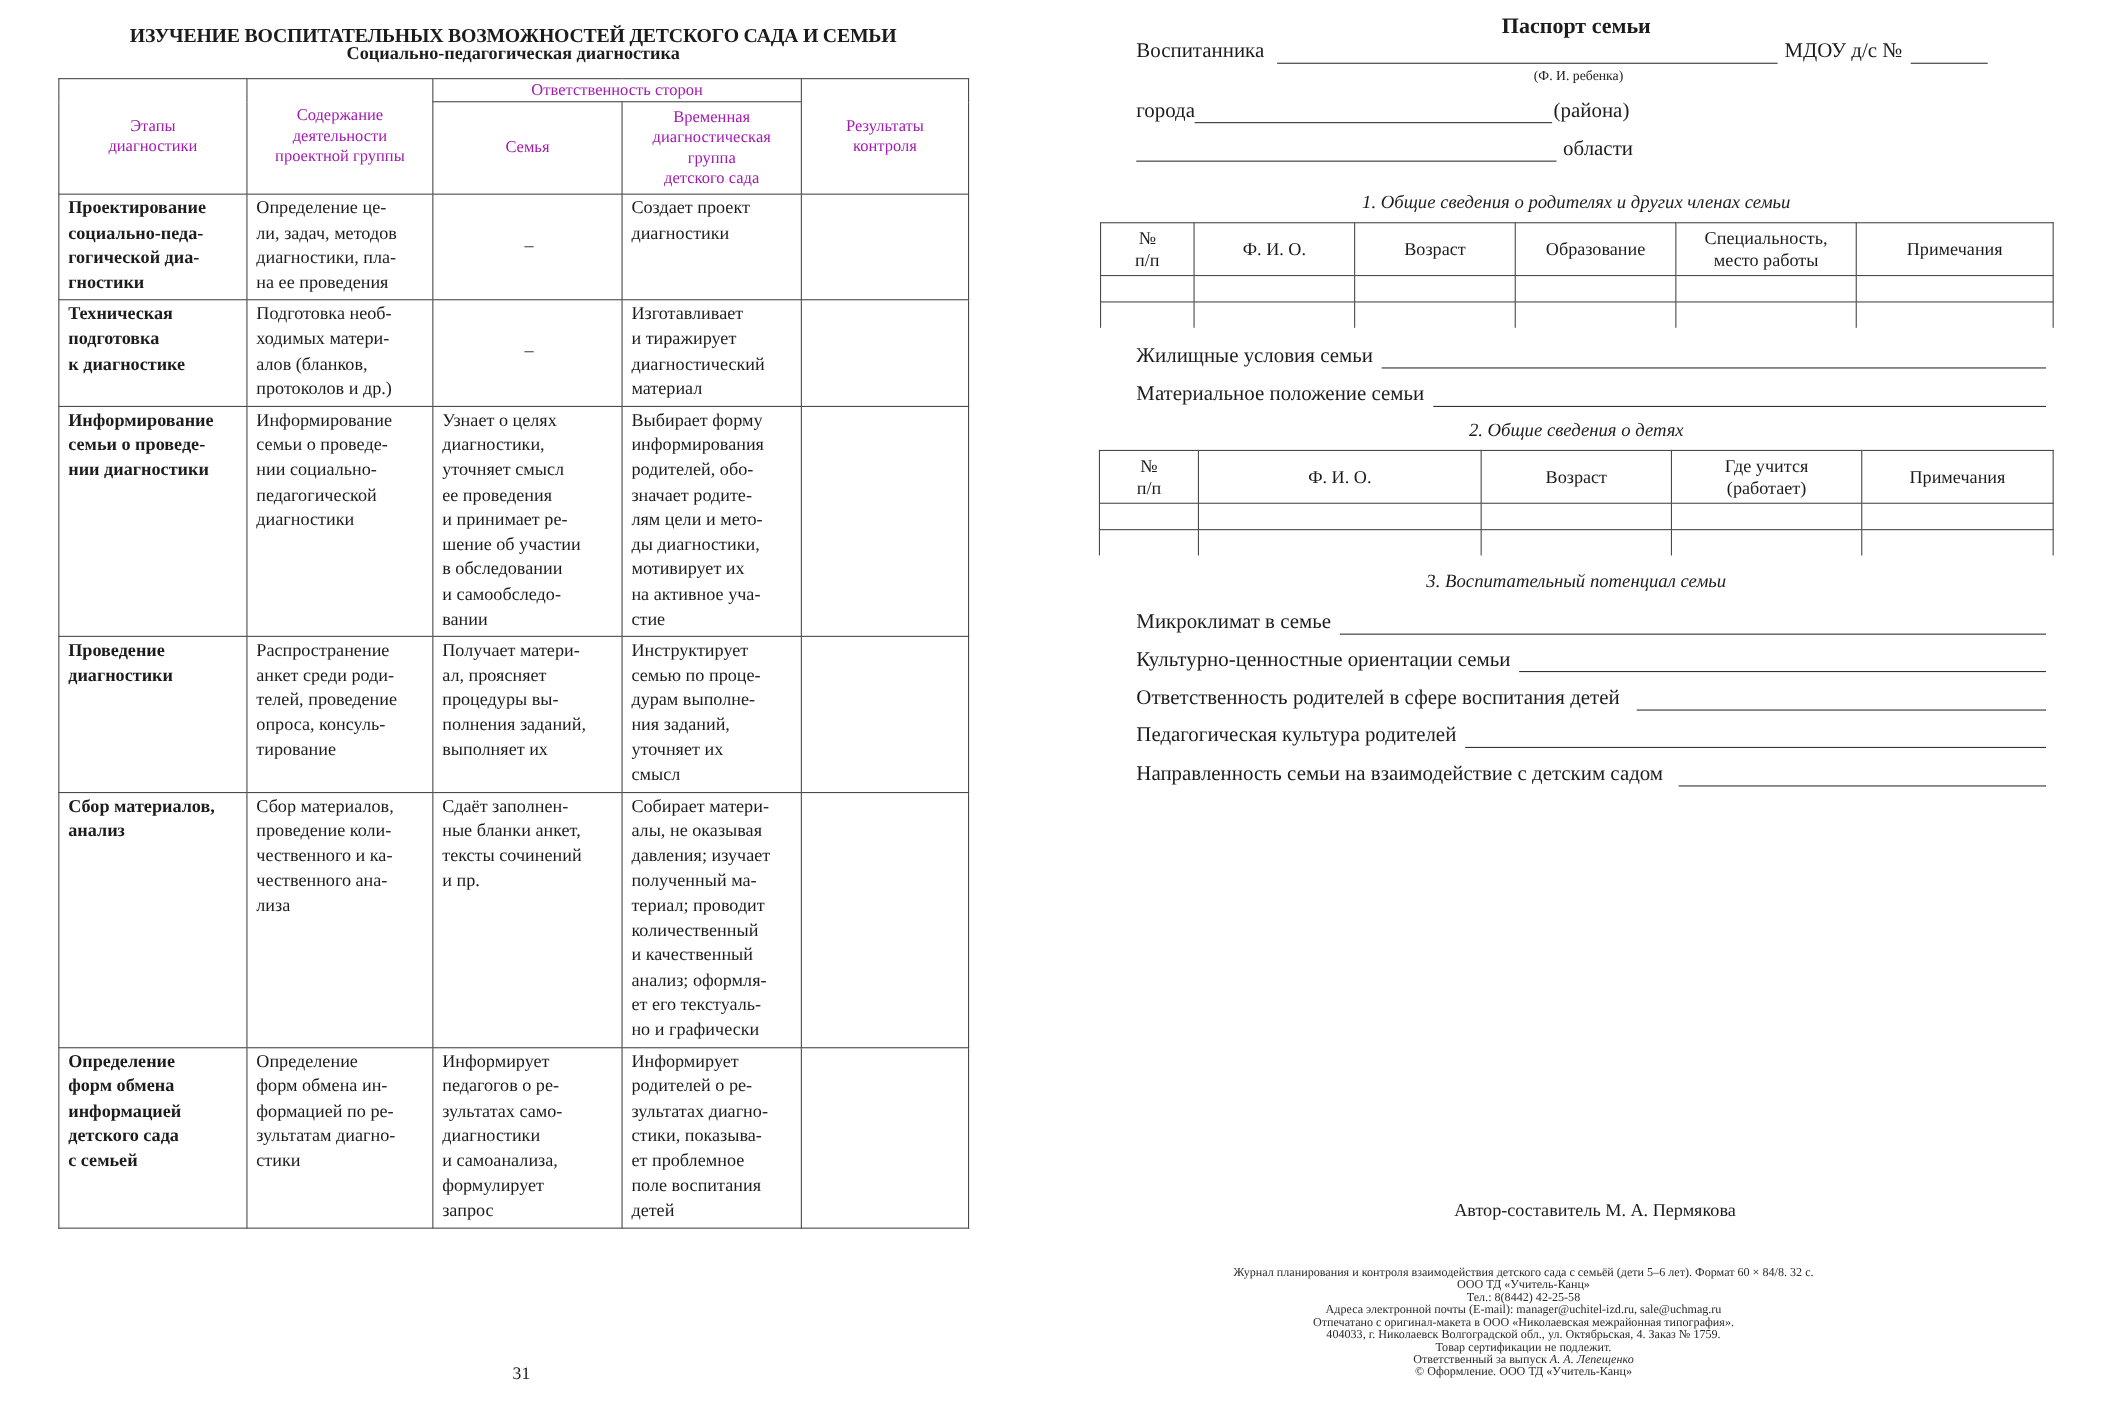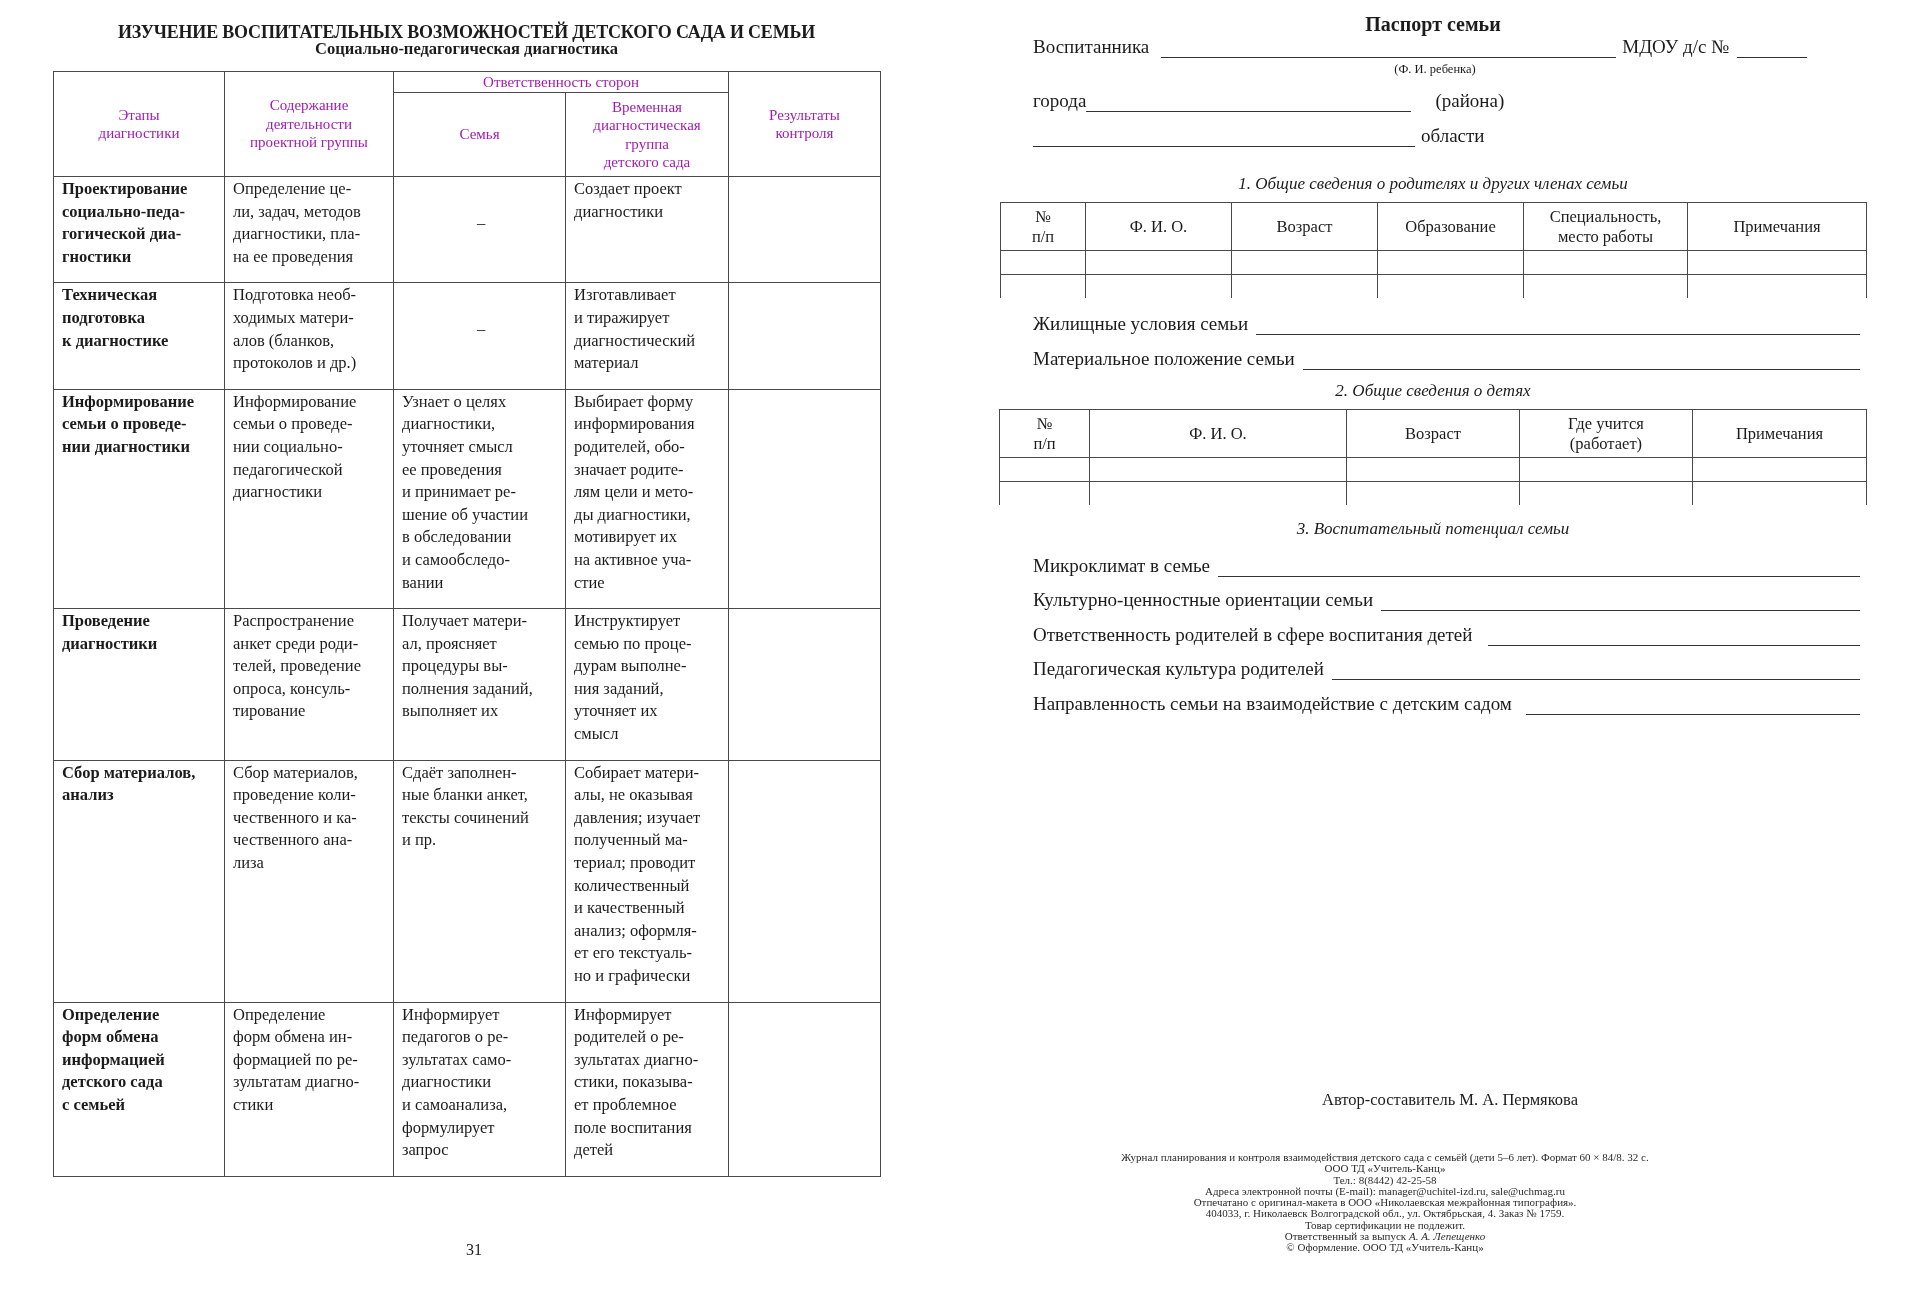--- a/index.html
+++ b/index.html
@@ -9,21 +9,21 @@
   }
   .abs { position: absolute; }
   .pre { white-space: pre-line; }
 
   
   .lp-title { left: 53px; width: 827px; top: 6px; text-align: center; font-weight: bold; font-size: 18px; letter-spacing: -0.2px; margin-top: 16px; }
   .lp-subtitle { left: 53px; width: 827px; top: 39px; text-align: center; font-weight: bold; font-size: 16.5px; }
   table.diag { position: absolute; left: 53px; top: 71px; border-collapse: collapse; table-layout: fixed; width: 827px; }
   table.diag td, table.diag th { border: 1.4px solid #4a4a4a; padding: 0; }
   table.diag th { font-weight: normal; font-size: 15px; line-height: 18.5px; text-align: center; vertical-align: middle; color: #a21caf; }
-  table.diag td { vertical-align: top; font-size: 16.5px; line-height: 22.6px; padding: 1px 5px 14px 8px; }
+  table.diag td { vertical-align: top; font-size: 16.5px; line-height: 22.6px; padding: 1px 5px 4px 8px; }
   table.diag td.stage { font-weight: bold; }
   table.diag td.dash { text-align: center; vertical-align: middle; }
   .page-num { left: 466px; top: 1241px; font-size: 16px; }
 
   
   .rp-title { left: 1000px; width: 866px; top: 13px; text-align: center; font-weight: bold; font-size: 20px; }
   .line-row { position: absolute; display: flex; align-items: flex-end; font-size: 19px; white-space: nowrap; }
   .fill { display: inline-block; border-bottom: 1.3px solid #333; height: 17px; }
   .fill.flex { flex: 1; margin-left: 8px; }
   .hint { left: 1380px; width: 110px; top: 62px; text-align: center; font-size: 12.5px; }
@@ -210,21 +210,21 @@
   <span>Воспитанника</span>
   <span class="fill" style="width:455px; margin-left:12px;"></span>
   <span style="margin-left:6px;">МДОУ д/с №</span>
   <span class="fill" style="width:70px; margin-left:8px;"></span>
 </div>
 <div class="abs hint">(Ф. И. ребенка)</div>
 
 <div class="line-row" style="left:1033px; top:90px;">
   <span>города</span>
   <span class="fill" style="width:325px;"></span>
-  <span style="margin-left:24px;">(района)</span>
+  <span style="margin-left:1px;">(района)</span>
 </div>
 
 <div class="line-row" style="left:1033px; top:125px;">
   <span class="fill" style="width:382px;"></span>
   <span style="margin-left:6px;">области</span>
 </div>
 
 <div class="abs sect-title" style="top:174px;">1. Общие сведения о родителях и других членах семьи</div>
 
 <table class="form" style="left:1000px; top:202px; width:866px;">

